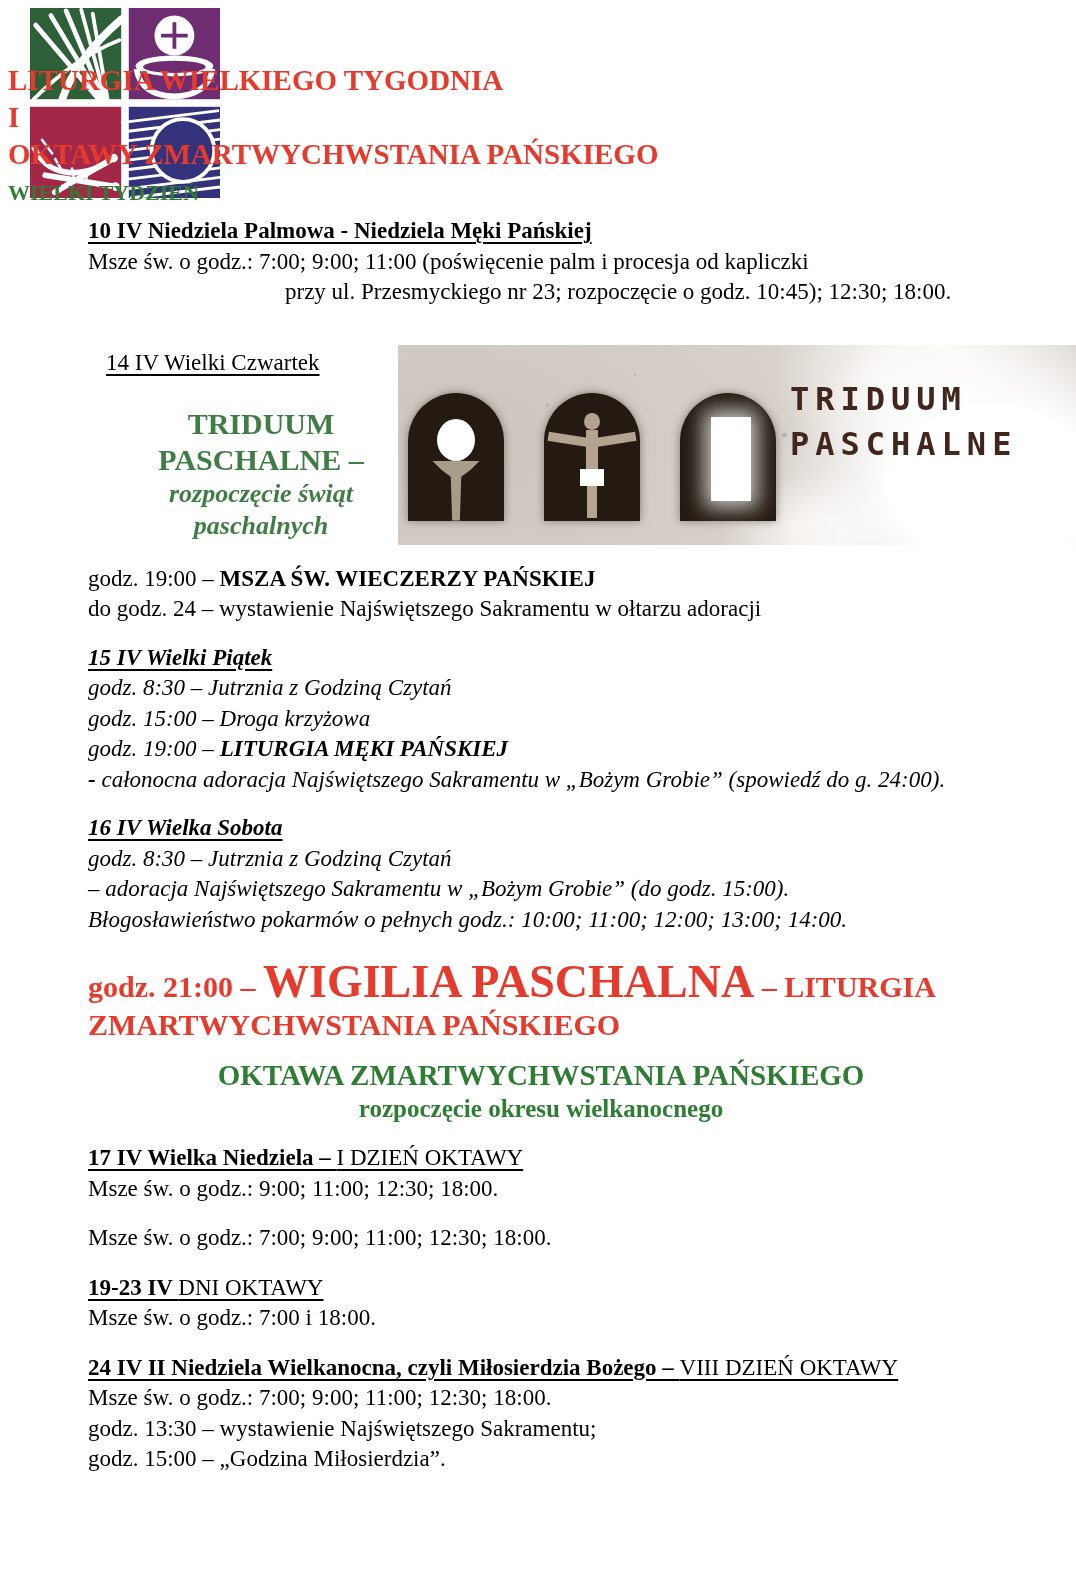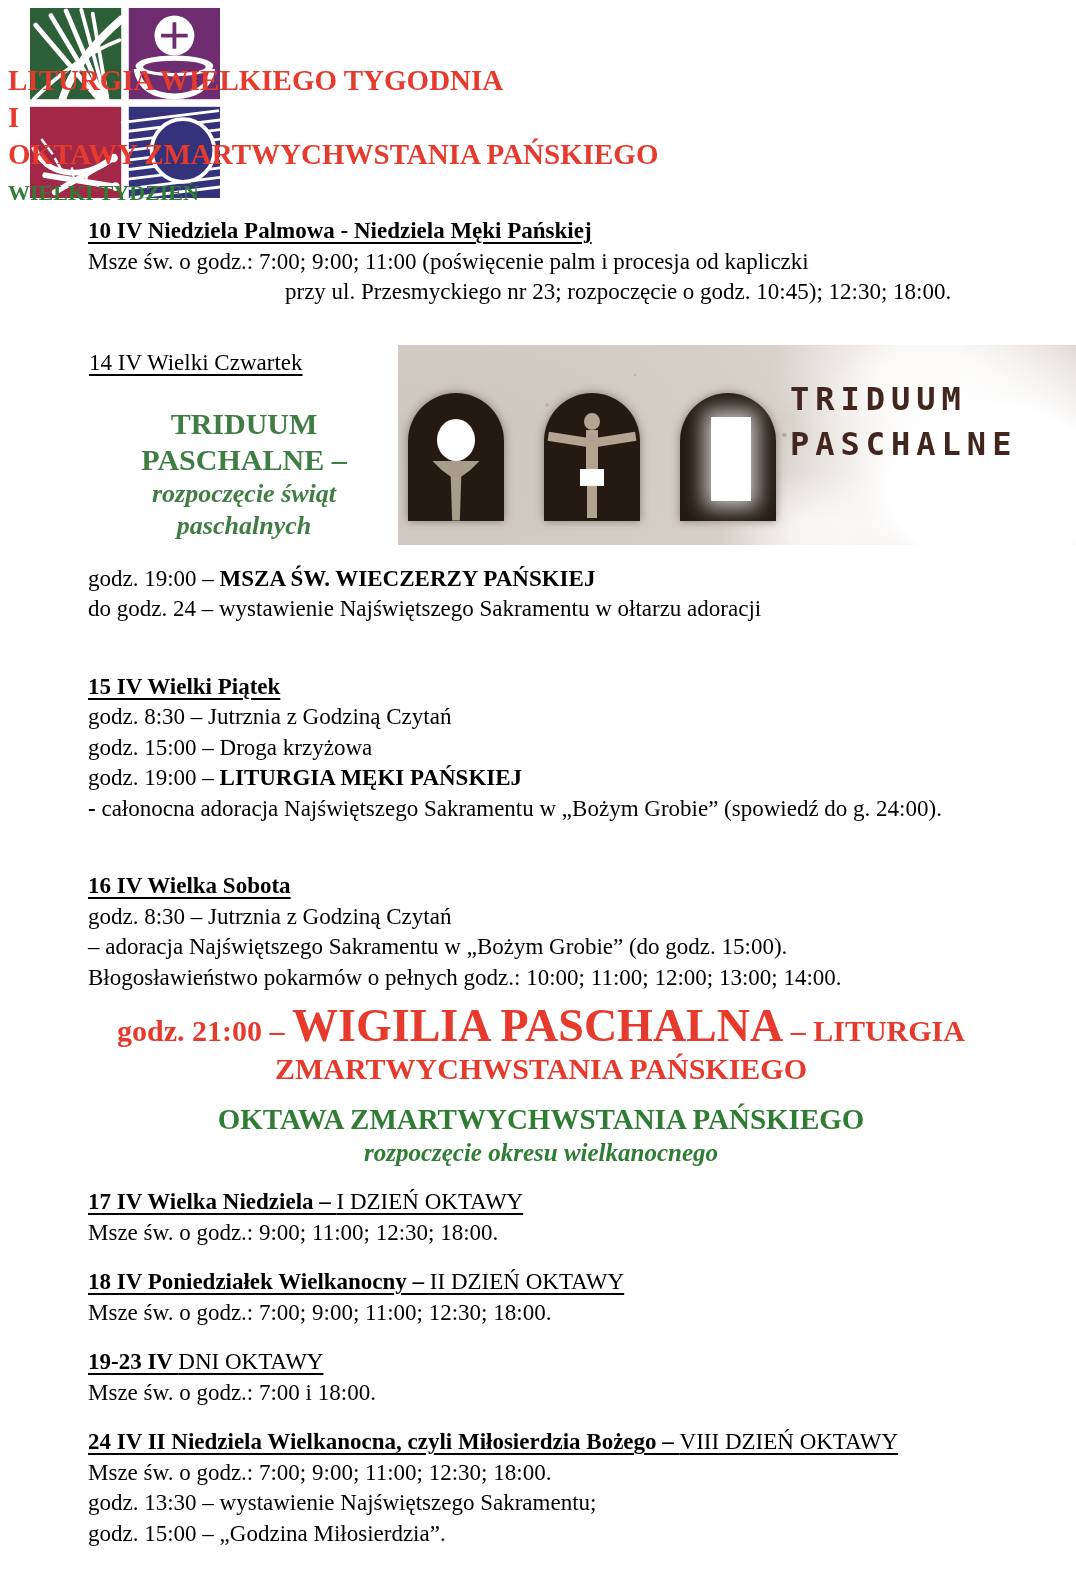--- a/index.html
+++ b/index.html
@@ -14,21 +14,21 @@
   .t-red{color:var(--red);font-weight:bold;font-size:29px;line-height:37px;}
   .t-green{color:var(--green);font-weight:bold;font-size:22px;line-height:40px;}
   
   .content{position:absolute;left:88px;top:216px;width:906px;font-size:23px;line-height:30.5px;}
   .heading{text-decoration:underline;text-decoration-thickness:2px;text-underline-offset:4px;}
   .b{font-weight:bold;}
   .sec{margin:0;}
   .indent2{padding-left:197px;}
   
   .triduum-row{position:relative;height:200px;margin-top:40px;}
-  .t-left{position:absolute;left:1px;top:0;width:310px;}
+  .t-left{position:absolute;left:18px;top:0;width:310px;}
   .t-green-block{margin-top:28px;text-align:center;color:var(--greenTriduum);font-weight:bold;}
   .t-green-block .big{font-size:30px;line-height:36px;}
   .t-green-block .it{font-size:26px;line-height:32px;font-style:italic;}
   
   .banner{
     position:absolute;left:310px;top:-3px;width:678px;height:200px;overflow:hidden;
     background:
       radial-gradient(ellipse 300px 220px at 88% 70%, #ffffff 35%, rgba(255,255,255,0) 75%),
       radial-gradient(ellipse 240px 150px at 78% 15%, #faf8f6 20%, rgba(250,248,246,0) 65%),
       radial-gradient(ellipse 140px 90px at 62% 95%, #f5f2ee 20%, rgba(245,242,238,0) 70%),
@@ -47,27 +47,27 @@
   .fig-head{position:absolute;left:40px;top:20px;width:16px;height:17px;border-radius:50%;background:#b3a492;}
   .fig-arm-l{position:absolute;left:4px;top:42px;width:42px;height:9px;background:#b3a492;transform:rotate(9deg);}
   .fig-arm-r{position:absolute;left:50px;top:42px;width:42px;height:9px;background:#b3a492;transform:rotate(-9deg);}
   .fig-torso{position:absolute;left:42px;top:37px;width:12px;height:44px;background:#b3a492;}
   .fig-cloth{position:absolute;left:36px;top:76px;width:24px;height:17px;background:#ffffff;}
   .fig-legs{position:absolute;left:43px;top:93px;width:10px;height:32px;background:#b3a492;}
   .tomb-window{position:absolute;left:31px;top:24px;width:40px;height:84px;background:#ffffff;box-shadow:0 0 20px 7px rgba(255,255,255,.75);}
   .banner-title{position:absolute;left:392px;top:32px;color:#42261e;
     font-family:"DejaVu Sans Mono", monospace;font-weight:bold;font-size:32px;line-height:45px;letter-spacing:6px;}
   
-  .vigil{margin-top:14px;text-align:center;color:var(--red);font-weight:bold;font-size:30px;line-height:38px;}
+  .vigil{margin-top:28px;text-align:left;color:var(--red);font-weight:bold;font-size:30px;line-height:38px;}
   .vigil .huge{font-size:46px;}
   .octave{margin-top:12px;text-align:center;color:var(--green);font-weight:bold;}
   .octave .o-title{font-size:29px;line-height:38px;}
-  .octave .o-sub{font-size:25px;line-height:30px;font-style:italic;}
+  .octave .o-sub{font-size:25px;line-height:30px;}
   .mt-mass{margin-top:16px;}
-  .mt-sec{margin-top:47px;}
+  .mt-sec{margin-top:18px;font-style:italic;}
   .mt-day{margin-top:19px;}
 </style>
 </head>
 <body>
 
 <div class="page" style="--red:#e63a2c;--green:#2e7d33;--greenTriduum:#3f7d44;">
 
   <svg class="logo" width="190" height="190" viewBox="0 0 200 200">
     <g>
       <rect x="0" y="0" width="96" height="96" fill="#2d5f38"></rect>
@@ -200,21 +200,20 @@
       <div class="o-title">OKTAWA ZMARTWYCHWSTANIA PAŃSKIEGO</div>
       <div class="o-sub">rozpoczęcie okresu wielkanocnego</div>
     </div>
 
     <div class="sec mt-day">
       <div><span class="heading"><span class="b">17 IV Wielka Niedziela – </span><span>I DZIEŃ OKTAWY</span></span></div>
       <div>Msze św. o godz.: 9:00; 11:00; 12:30; 18:00.</div>
     </div>
 
     <div class="sec mt-day">
-      <div><span class="heading"><span class="b">18 IV Poniedziałek Wielkanocny – </span><span>II DZIEŃ OKTAWY</span></span></div>
       <div>Msze św. o godz.: 7:00; 9:00; 11:00; 12:30; 18:00.</div>
     </div>
 
     <div class="sec mt-day">
       <div><span class="heading"><span class="b">19-23 IV </span><span>DNI OKTAWY</span></span></div>
       <div>Msze św. o godz.: 7:00 i 18:00.</div>
     </div>
 
     <div class="sec mt-day">
       <div><span class="heading"><span class="b">24 IV II Niedziela Wielkanocna, czyli Miłosierdzia Bożego – </span><span>VIII DZIEŃ OKTAWY</span></span></div>

